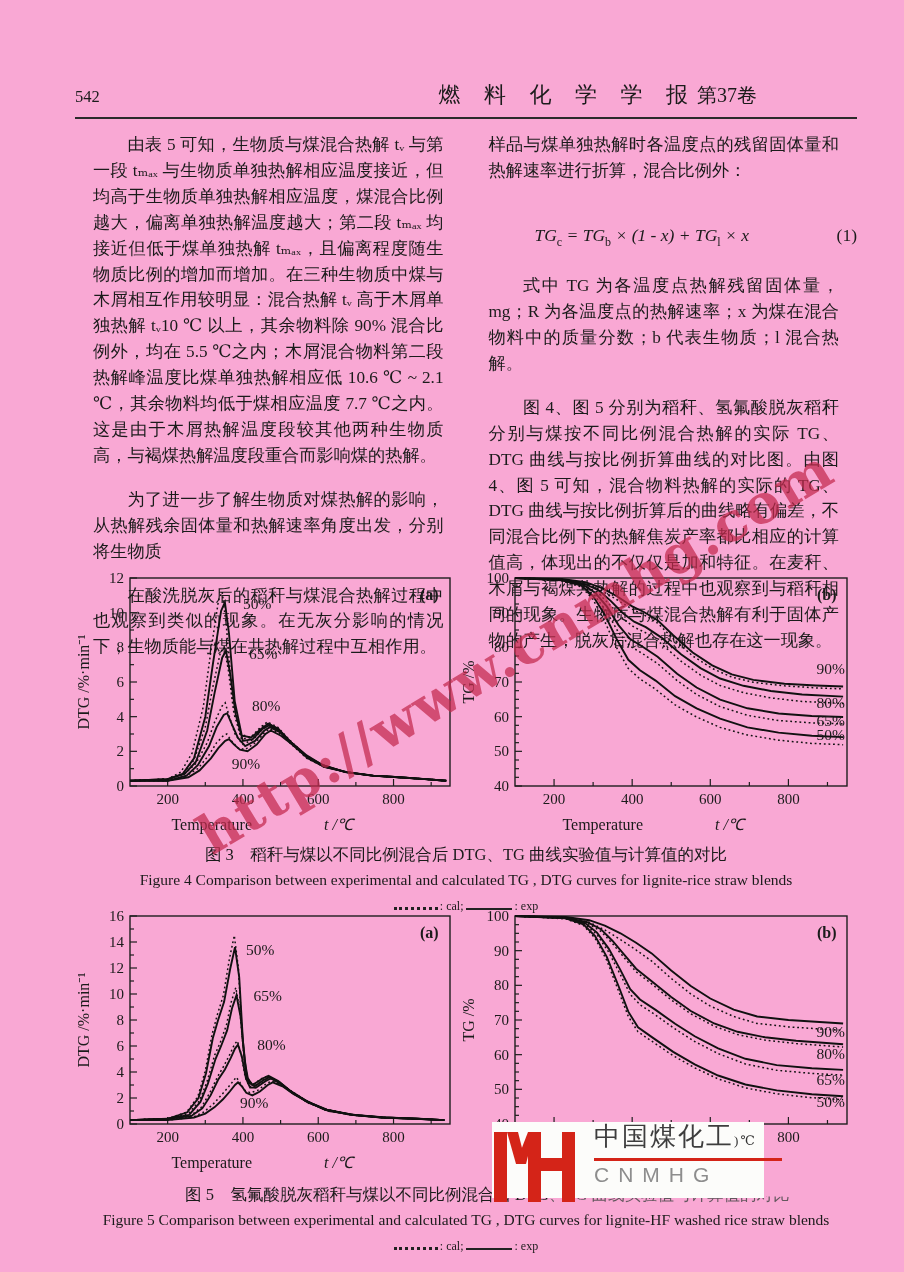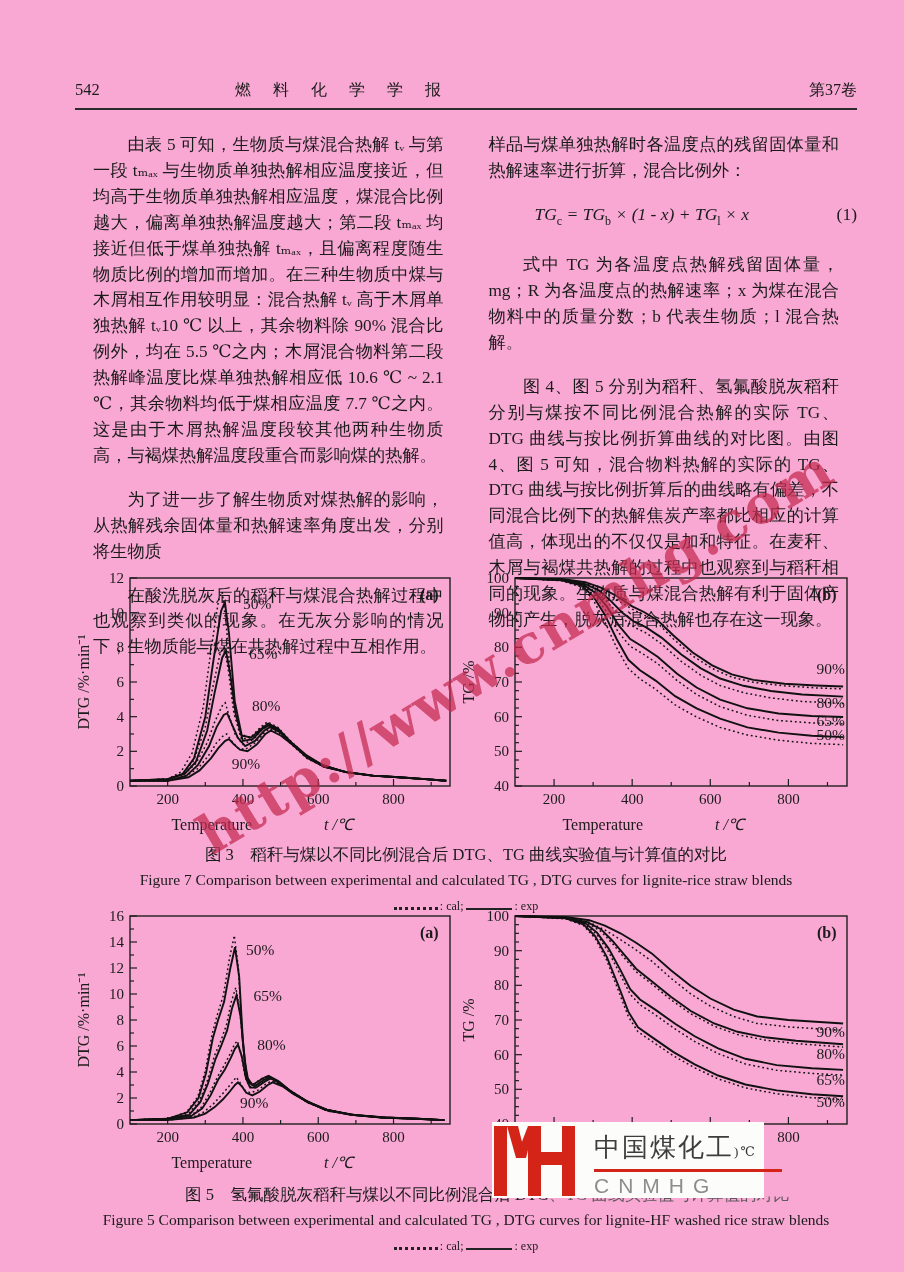--- a/index.html
+++ b/index.html
@@ -2,29 +2,29 @@
 <html><head>
 <meta charset="utf-8">
 <style>
   html,body{margin:0;padding:0;background:#e8e8e8;}
   #page{position:relative;width:895px;height:1272px;background:#f9a8d4;overflow:hidden;
         font-family:"Liberation Serif","DejaVu Serif",serif;color:#1b1b1b;padding-left:44px;}
   
   .header{position:absolute;left:75px;top:80px;width:782px;display:flex;align-items:baseline;
           border-bottom:2.5px solid #2b2b2b;padding-bottom:7px;}
   .pagenum{width:160px;font-size:16.5px;}
-  .journal{flex:1;text-align:left;font-size:16px;letter-spacing:9px;}
-  .volume{width:160px;text-align:right;font-size:16px;}
+  .journal{flex:1;text-align:right;font-size:22px;letter-spacing:9px;}
+  .volume{width:160px;text-align:left;font-size:20px;}
   
   .columns{position:absolute;left:75px;top:114px;width:782px;display:flex;gap:9px;}
   .col{width:387px;font-size:17.2px;line-height:25.9px;text-align:justify;}
   .col p{margin:18px;text-indent:2em;}
   .col p.noindent{text-indent:0;}
   .eq{display:flex;align-items:baseline;font-size:17.5px;margin:2px 0;}
-  .eq .body{flex:1;text-align:center;font-style:italic;}
+  .eq .body{flex:1;text-align:center;font-style:italic;margin-top:21px;}
   .eq .body sub{font-style:normal;font-size:12px;}
   .eq .num{width:44px;text-align:right;font-style:normal;}
   
   .figrow{position:absolute;left:75px;width:782px;display:flex;}
   #figrow4{top:566px;}
   #figrow5{top:904px;}
   svg text{fill:#1b1b1b;}
   .tick{font:15px "Liberation Serif",serif;}
   .clabel{font:15.5px "Liberation Serif",serif;}
   .axlabel{font:16px "Liberation Serif",serif;}
@@ -40,21 +40,21 @@
   .sw-dot{display:inline-block;width:44px;border-bottom:3px dotted #222;height:4px;margin-right:2px;}
   .sw-solid{display:inline-block;width:46px;border-bottom:2.5px solid #222;height:4px;margin-right:2px;}
   .smudge{display:inline-block;color:#4a4a4a;clip-path:inset(58% 0 0 0);filter:blur(0.6px);opacity:.85;}
   #cap5 .cap-en, #cap5 .cap-legend{text-align:center;padding-left:0;margin-left:-110px;width:782px;}
   
   .watermark{position:absolute;left:186px;top:812px;z-index:5;pointer-events:none;
      font-family:"DejaVu Serif",serif;font-size:54px;font-weight:bold;letter-spacing:2px;
      transform:rotate(-31deg);transform-origin:0 0;opacity:.72;white-space:nowrap;}
   
   .logo{position:absolute;left:492px;top:1122px;width:272px;height:76px;background:#fcfcfa;
-        z-index:6;display:flex;align-items:flex-end;overflow:visible;}
+        z-index:6;display:flex;align-items:flex-start;overflow:visible;}
   .logo-glyph{flex:0 0 auto;margin-top:2px;}
   .logo-text{margin-left:10px;display:flex;flex-direction:column;}
   .logo-cn{font-size:26px;color:#3d3d3d;letter-spacing:2px;line-height:30px;white-space:nowrap;}
   .logo-remnant{font-size:13px;color:#333;}
   .logo-rule{height:3px;width:188px;margin:2px 0 2px 0;}
   .logo-en{font-size:21px;color:#8d8d8d;letter-spacing:9px;font-family:"Liberation Sans",sans-serif;line-height:24px;}
 </style>
 </head>
 <body>
 
@@ -195,21 +195,21 @@
         <text x="356.5341176470588" y="174.23999999999998" class="clabel">50%</text>
         <text x="357" y="34" class="letter">(b)</text>
         <text x="14" y="116" class="axlabel" text-anchor="middle" transform="rotate(-90 14 116)">TG /%</text>
         <text x="183" y="264" text-anchor="end" class="axlabel">Temperature</text>
         <text x="255" y="264" text-anchor="start" class="axlabel-i">t /℃</text>
       </svg>
   </div>
 
   <div class="capblock" id="cap4">
     <div class="cap-cn">图 3　稻秆与煤以不同比例混合后 DTG、TG 曲线实验值与计算值的对比</div>
-    <div class="cap-en">Figure 7   Comparison between experimental and calculated TG , DTG curves for lignite-rice straw blends</div>
+    <div class="cap-en">Figure 4   Comparison between experimental and calculated TG , DTG curves for lignite-rice straw blends</div>
     <div class="cap-legend">
       <span class="sw-dot"></span><span>: cal;  </span>
       <span class="sw-solid"></span><span>: exp</span>
     </div>
   </div>
 
   <div class="figrow" id="figrow5">
     <svg width="385" height="274">
         <rect x="55" y="12" width="320" height="208" fill="none" stroke="#1e1e1e" stroke-width="1.4"></rect>
         <line x1="92.64705882352942" y1="220" x2="92.64705882352942" y2="213" stroke="#1e1e1e" stroke-width="1.2"></line>

